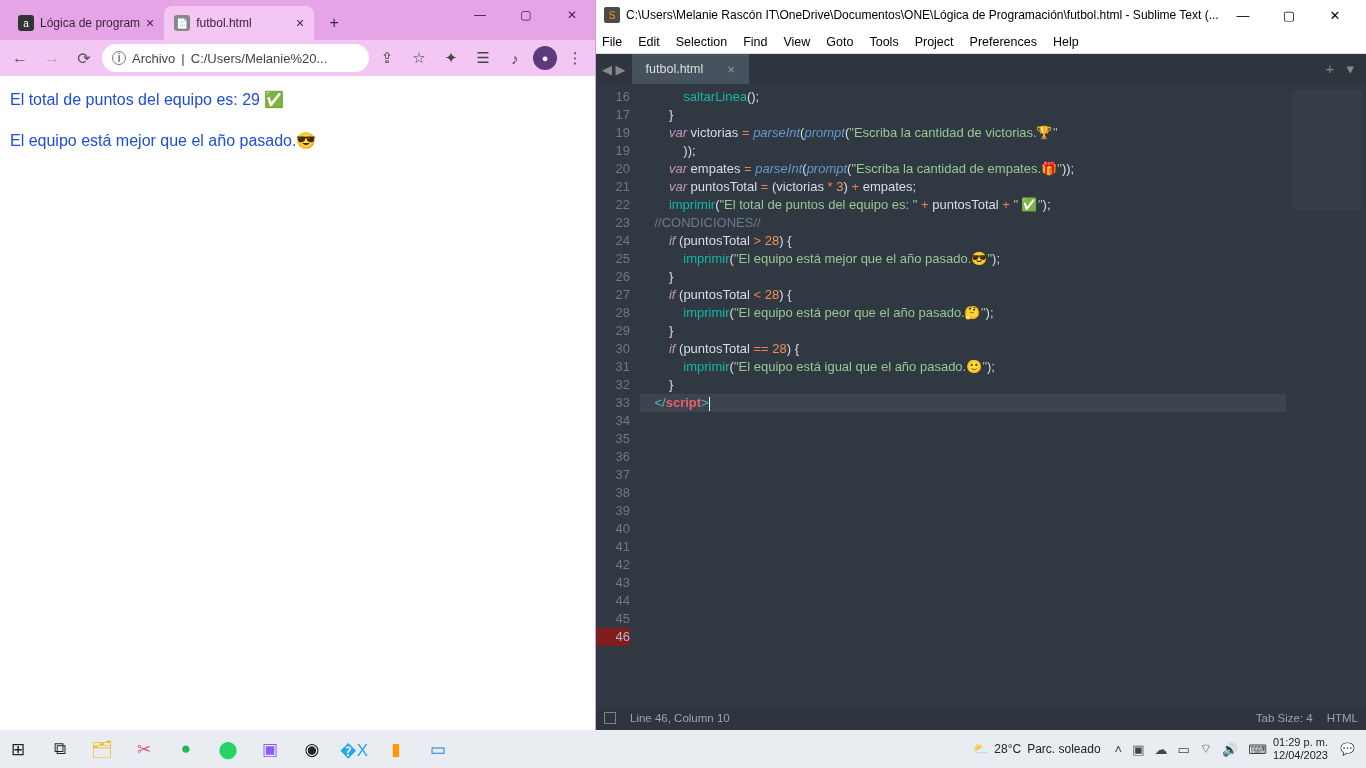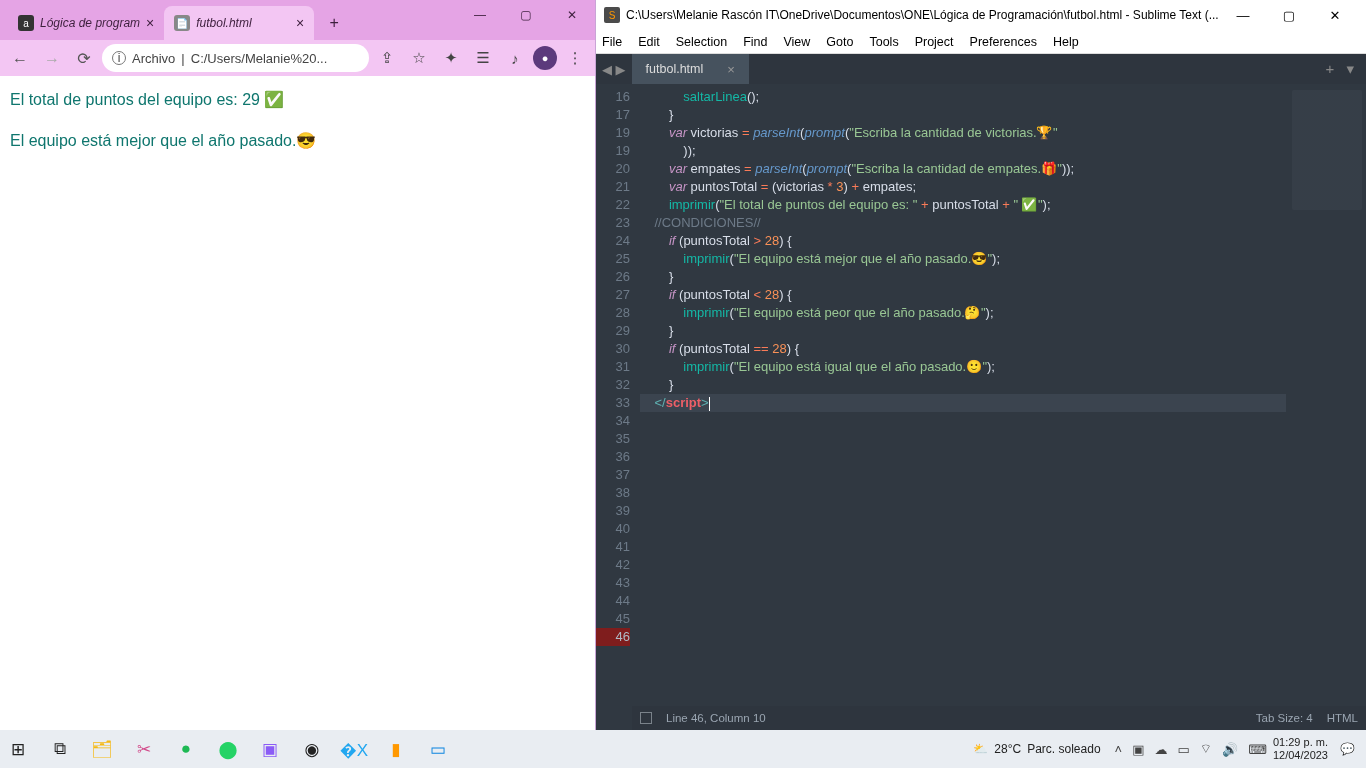--- a/index.html
+++ b/index.html
@@ -7,32 +7,32 @@
 
 
 .browser { position: absolute; left: 0; top: 0; width: 596px; height: 730px; display: flex; flex-direction: column; border-right: 1px solid #c9a4d6; }
 .browser-titlebar { height: 40px; background: #e5a4e5; display: flex; align-items: flex-end; position: relative; }
 .tab-strip { display: flex; align-items: flex-end; height: 40px; padding-left: 8px; gap: 0; }
 .tab { height: 34px; display: flex; align-items: center; padding: 0 10px; font-size: 12px; color: #3c1f3c; border-radius: 8px 8px 0 0; position: relative; min-width: 150px; max-width: 170px; gap: 6px; }
 .tab.inactive { background: transparent; }
 .tab.active { background: #f3c6f3; }
 .tab .favicon { width: 16px; height: 16px; border-radius: 3px; background: #333; display: inline-flex; align-items: center; justify-content: center; font-size: 10px; color: #fff; flex-shrink: 0; }
 .tab .favicon.file { background: #888; }
-.tab .title { white-space: nowrap; overflow: hidden; text-overflow: ellipsis; flex: 1; font-style: italic; }
+.tab .title { white-space: nowrap; overflow: hidden; text-overflow: ellipsis; flex: 1; }
 .tab .close { font-size: 14px; color: #3c1f3c; flex-shrink: 0; }
 .new-tab { width: 28px; height: 28px; display: flex; align-items: center; justify-content: center; font-size: 16px; color: #3c1f3c; margin-left: 6px; margin-bottom: 3px; }
 .win-controls { position: absolute; right: 0; top: 0; display: flex; height: 30px; }
 .win-controls .btn { width: 46px; display: flex; align-items: center; justify-content: center; font-size: 12px; color: #3c1f3c; }
 .addr-bar { height: 36px; background: #f3c6f3; display: flex; align-items: center; padding: 0 6px; gap: 4px; }
 .addr-bar .nav-btn { width: 28px; height: 28px; border-radius: 50%; display: flex; align-items: center; justify-content: center; color: #555; font-size: 16px; }
 .addr-bar .nav-btn.disabled { color: #aaa; }
 .omnibox { flex: 1; height: 28px; background: #fff; border-radius: 14px; display: flex; align-items: center; padding: 0 10px; font-size: 13px; color: #444; gap: 6px; overflow: hidden; }
 .omnibox .info-icon { font-size: 12px; border: 1px solid #777; border-radius: 50%; width: 14px; height: 14px; display: inline-flex; align-items: center; justify-content: center; }
 .addr-bar .icon-btn { width: 28px; height: 28px; display: flex; align-items: center; justify-content: center; color: #444; font-size: 15px; }
-.page-content { flex: 1; background: #fff; padding: 14px 10px; font-family: "Times New Roman", serif; font-size: 16px; color: #0f766e; }
+.page-content { flex: 1; background: #fff; padding: 14px 10px; font-family: "Times New Roman", serif; font-size: 16px; color: #1d4ed8; }
 .page-content p { margin-bottom: 22px; }
 
 
 .sublime { position: absolute; left: 596px; top: 0; width: 770px; height: 730px; background: #303841; color: #d8dee9; display: flex; flex-direction: column; }
 .sub-titlebar { height: 30px; background: #fff; color: #000; display: flex; align-items: center; padding: 0 8px; font-size: 12px; position: relative; }
 .sub-titlebar .app-icon { width: 16px; height: 16px; background: #4b4b4b; border-radius: 2px; margin-right: 6px; display: inline-flex; align-items: center; justify-content: center; color: #ff9800; font-size: 10px; }
 .sub-titlebar .title { white-space: nowrap; overflow: hidden; text-overflow: ellipsis; flex: 1; }
 .sub-titlebar .win-ctl { display: flex; gap: 0; }
 .sub-titlebar .win-ctl .b { width: 46px; height: 30px; display: flex; align-items: center; justify-content: center; font-size: 13px; }
 .sub-menubar { height: 24px; background: #fff; color: #000; display: flex; align-items: center; padding: 0 6px; gap: 16px; font-size: 12.5px; border-bottom: 1px solid #ddd; }
@@ -43,21 +43,21 @@
 .sub-toolbar .spacer { flex: 1; }
 .sub-toolbar .right-icons { padding: 0 8px; color: #888; font-size: 15px; letter-spacing: 4px; }
 .editor-area { flex: 1; display: flex; overflow: hidden; position: relative; }
 .gutter { width: 44px; background: #303841; text-align: right; padding-right: 10px; padding-top: 4px; font-family: Consolas, monospace; font-size: 13px; color: #6d7a88; line-height: 18px; user-select: none; }
 .gutter .ln.current { background: #7f1d1d; color: #b0bac5; }
 .gutter .ln.mod { border-left: 3px solid #e6b450; margin-left: -3px; padding-left: 3px; }
 .code { flex: 1; padding-top: 4px; font-family: Consolas, monospace; font-size: 13px; line-height: 18px; white-space: pre; overflow: hidden; color: #d8dee9; }
 .code .line.current { background: #3b444f; }
 .minimap { width: 80px; background: #303841; position: relative; }
 .minimap .blob { position: absolute; top: 6px; right: 4px; width: 70px; height: 120px; background: linear-gradient(#3a424c 0 100%); opacity: 0.6; border-radius: 2px; }
-.statusbar { height: 24px; background: #2e353e; color: #9aa5b1; display: flex; align-items: center; font-size: 11.5px; padding: 0 8px; gap: 14px; margin-left: 36px; }
+.statusbar { height: 24px; background: #2e353e; color: #9aa5b1; display: flex; align-items: center; font-size: 11.5px; padding: 0 8px; gap: 14px; }
 .statusbar .sq { width: 12px; height: 12px; border: 1px solid #7a828a; }
 .statusbar .spacer { flex: 1; }
 
 
 .kw { color: #c594c5; font-style: italic; }       
 .fn { color: #14b8a6; }                            
 .fn-it { color: #6699cc; font-style: italic; }     
 .id { color: #d8dee9; }
 .num { color: #f99157; }
 .str { color: #99c794; }

